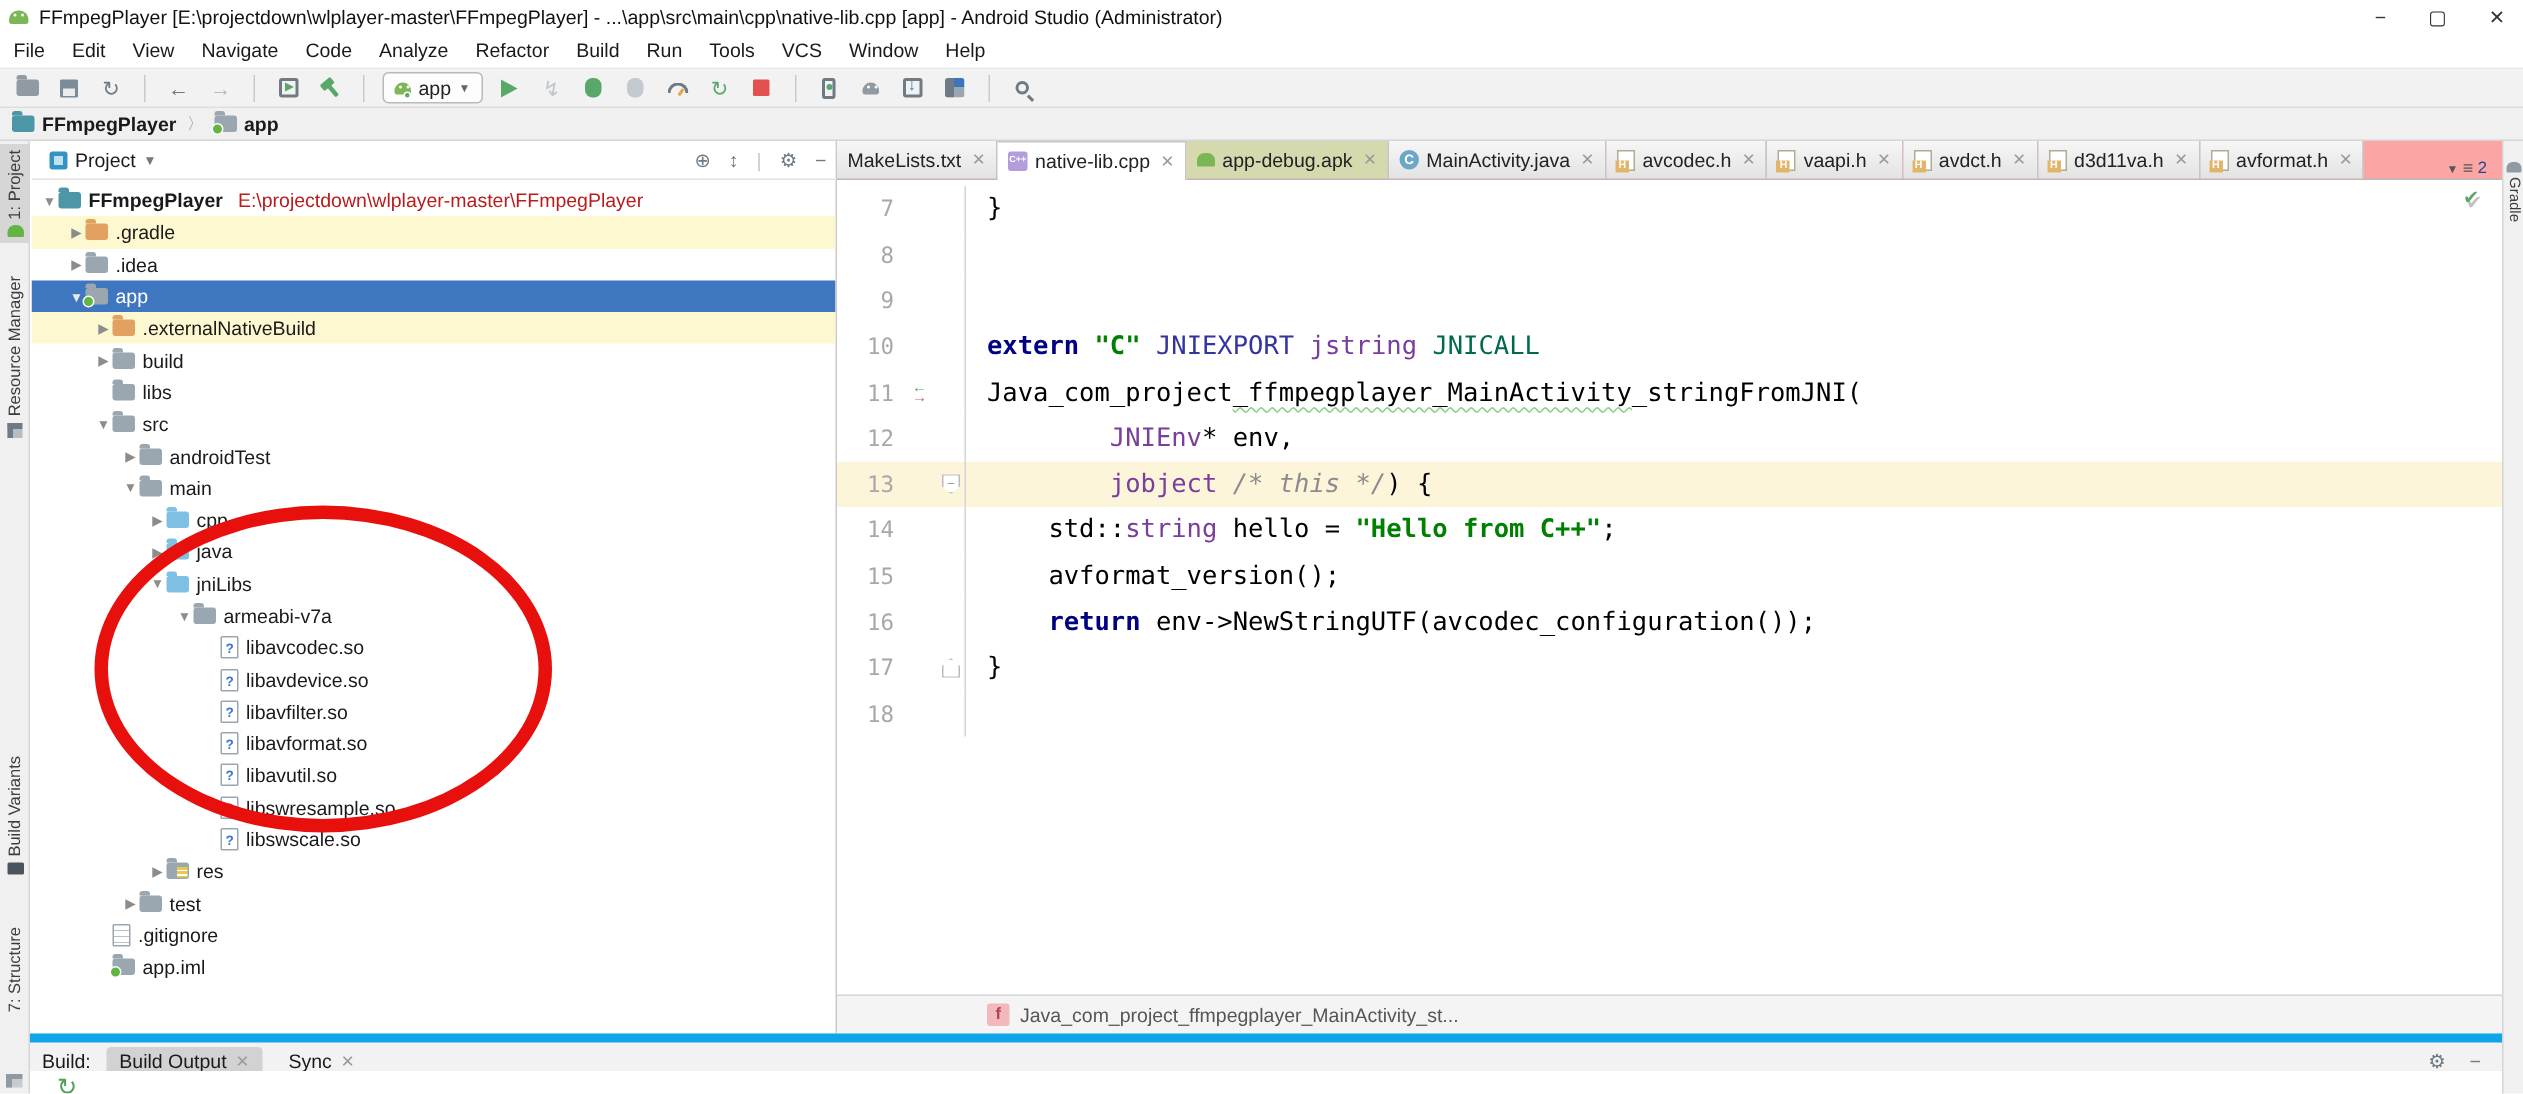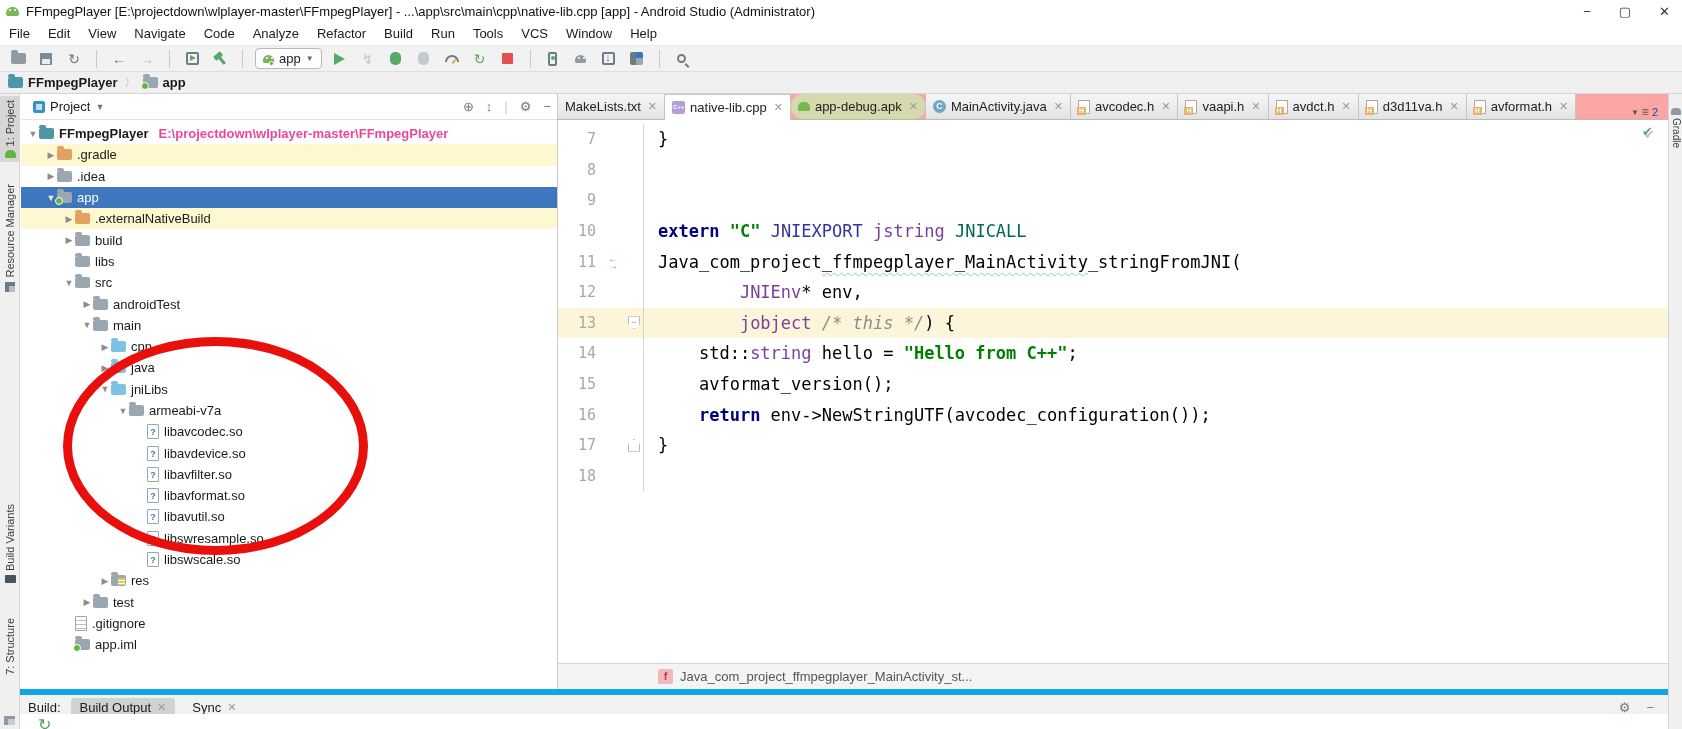--- a/index.html
+++ b/index.html
@@ -108,30 +108,30 @@
   .ph-icon::after { content:""; position:absolute; inset:3px; background:#bfe3f2; }
   #project-header .caret { font-size:9px; color:#777; }
   #ph-right { margin-left:auto; display:flex; align-items:center; gap:12px; color:#6e7b85; font-size:13px; }
   #tree { position:relative; font-size:13px; color:#1a1a1a; padding-top:3px; }
   .trow { height:21.3px; display:flex; align-items:center; white-space:nowrap; }
   .trow .arrow { width:12px; font-size:9px; color:#8c8c8c; text-align:center; flex:none; }
   .trow .ticon { margin-right:5px; flex:none; }
   .trow.sel { background:#3f76c0; color:#fff; }
   .trow.sel .arrow { color:#e8e8e8; }
   .trow.hl { background:#fdf8cf; }
-  .trow .hint { color:#ec4899; margin-left:10px; font-weight:bold; }
+  .trow .hint { color:#b91c1c; margin-left:10px; font-weight:normal; }
   .bold { font-weight:bold; }
   
   #tabbar { left:558px; top:94px; width:1110px; height:26px; background:#fca5a5;
     border-bottom:1px solid #b9b9b9; display:flex; align-items:flex-end; }
   .etab { height:25px; display:flex; align-items:center; gap:5px; padding:0 7px;
     border-right:1px solid #c6c6c6; background:linear-gradient(#f6f6f6,#e3e3e3);
     font-size:13px; color:#222; white-space:nowrap; }
   .etab.active { background:#fff; height:26px; border-top:1px solid #c6c6c6; margin-bottom:-1px; }
-  .etab.olive { background:#d6d9ae;border-radius:12px; }
+  .etab.olive { background:#d6d9ae; }
   .etab .x { color:#9a9a9a; font-size:11px; margin-left:2px; }
   .ic-cpp { width:13px; height:13px; background:#b39ddb; border-radius:2px; color:#fff;
     font-size:6px; font-weight:bold; text-align:center; line-height:13px; }
   .ic-apk { width:12px; height:9px; background:#7bb654; border-radius:5px 5px 1px 1px; }
   .ic-class { width:13px; height:13px; background:#6ba7c7; border-radius:50%; color:#fff;
     font-size:9px; font-weight:bold; text-align:center; line-height:13px; }
   .ic-header { width:12px; height:14px; background:#fff; border:1px solid #b4aa93; position:relative; }
   .ic-header::after { content:"H"; position:absolute; left:-2px; bottom:-2px; background:#e3b56a;
     color:#fff; font-size:7px; font-weight:bold; padding:0 2px; line-height:8px; }
   #tab-overflow { margin-left:auto; display:flex; align-items:center; gap:3px; padding-right:10px;

